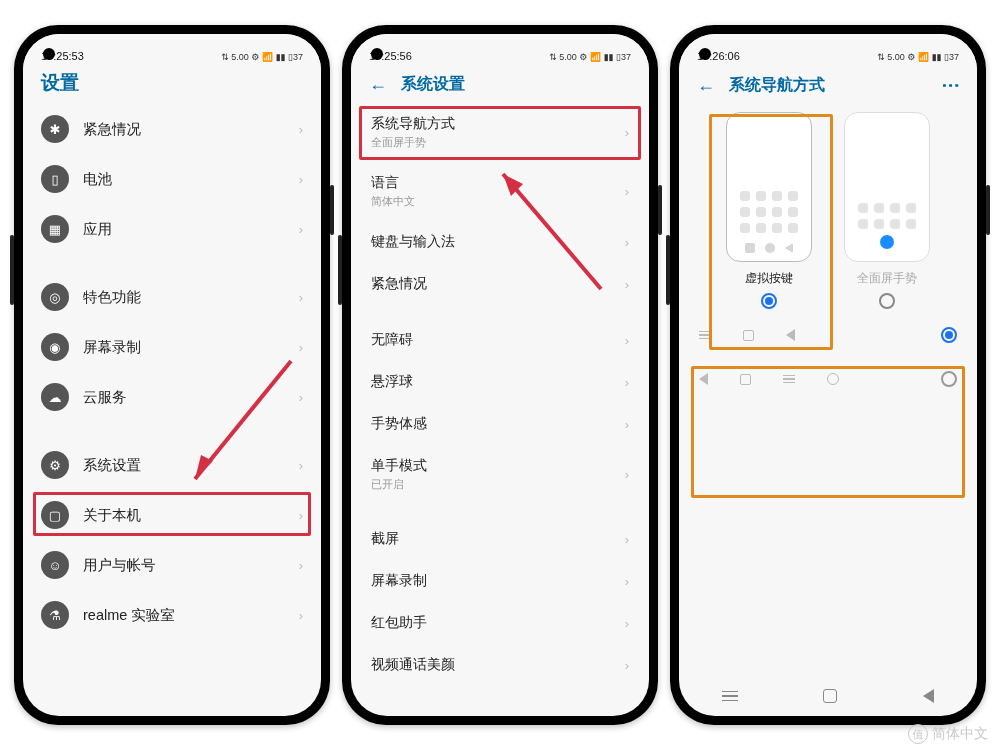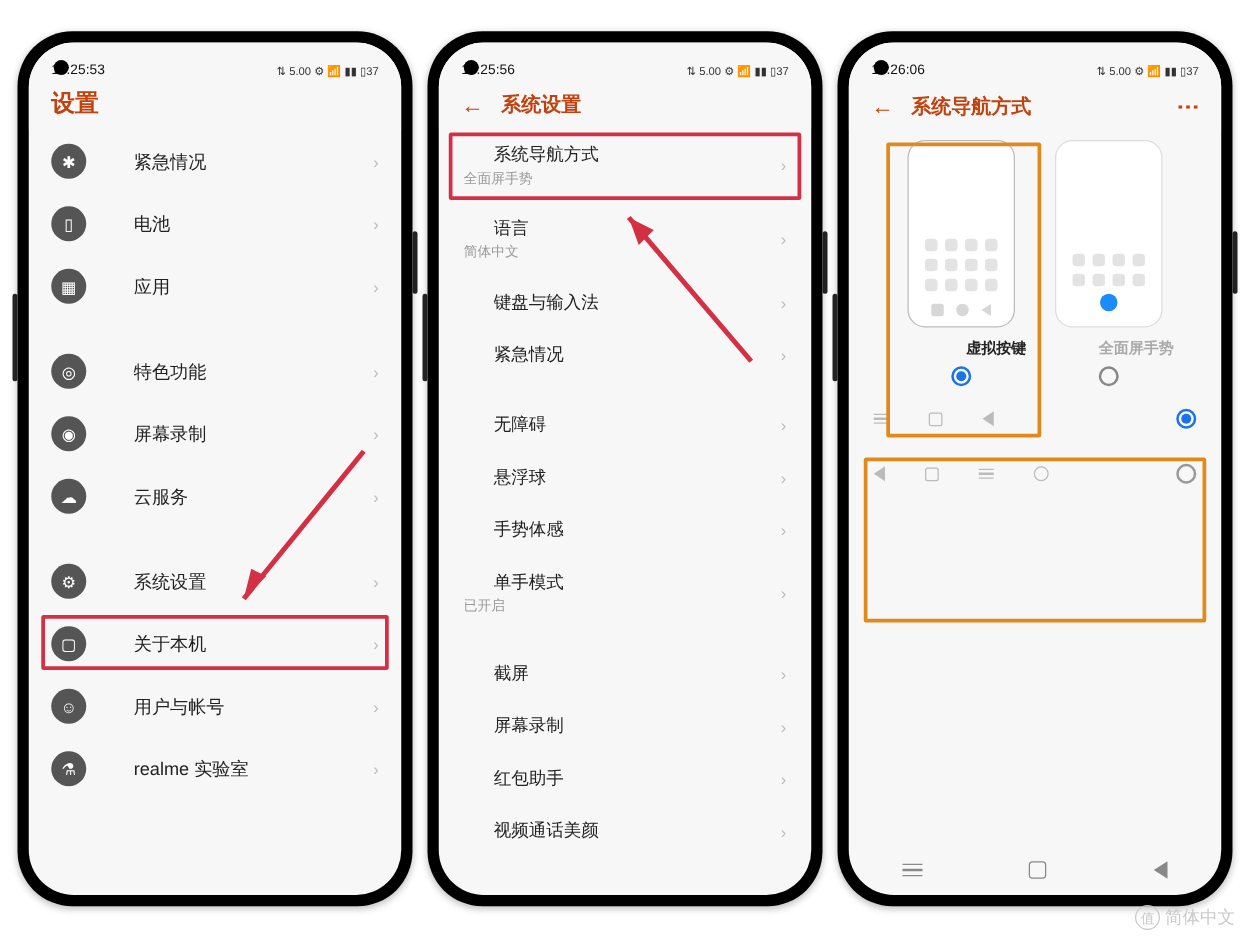--- a/index.html
+++ b/index.html
@@ -35,59 +35,59 @@
     display:flex; flex-direction:column;
   }
   .camera { position:absolute; top:14px; left:20px; width:12px; height:12px; border-radius:50%; background:#000; z-index:5;}
   .status-bar {
     height:30px; display:flex; justify-content:space-between; align-items:flex-end;
     padding: 0 18px 2px; font-size:11px; color:#111; background:#f7f7f7;
   }
   .status-right { display:flex; gap:3px; align-items:center; font-size:9px; color:#333;}
   .header {
     display:flex; align-items:center; gap:14px;
-    padding: 10px 18px 8px; font-size:16px; font-weight:600; color:#c2410c;
+    padding: 10px 18px 8px; font-size:16px; font-weight:600; color:#0369a1;
     background:#f7f7f7;
   }
   .header.big { font-size:19px; padding-top:6px;}
   .back-arrow { font-size:18px; cursor:pointer; }
   .more-dots { margin-left:auto; font-size:18px; letter-spacing:-1px; transform:rotate(90deg);}
   .list { flex:1; overflow:hidden; padding:0 10px; }
   .row {
     display:flex; align-items:center; gap:14px;
     padding: 11px 8px; border-radius:8px; cursor:pointer;
     position:relative;
   }
   .row .chev { margin-left:auto; color:#bbb; font-size:13px; }
   .row .icon {
     width:28px; height:28px; border-radius:50%;
     background:#555; color:#fff; display:flex; align-items:center; justify-content:center;
     font-size:13px; flex-shrink:0;
   }
   .row .labels { display:flex; flex-direction:column; }
-  .row .title { font-size:14.5px; color:#222;margin-left:24px; }
+  .row .title { font-size:14.5px; color:#222; }
   .row .sub   { font-size:11px; color:#999; margin-top:2px;}
   .gap { height:18px; }
   .thin .row { padding:12px 10px; }
   .thin .title { font-size:14px; }
   .hl-red {
     position:absolute; border:3px solid #d33044; border-radius:2px; pointer-events:none; z-index:6;
   }
   .hl-orange {
     position:absolute; border:3px solid #e08a1e; border-radius:2px; pointer-events:none; z-index:6;
   }
   
   .arrow {
     position:absolute; z-index:7; pointer-events:none;
   }
   .arrow line { stroke:#d33044; stroke-width:4; }
   .arrow polygon { fill:#d33044; }
   
   .nav-cards { display:flex; gap:14px; justify-content:center; padding:8px 0 4px;}
-  .nav-card { width:104px; text-align:right;font-weight:bold; }
+  .nav-card { width:104px; text-align:center; }
   .mini {
     width:86px; height:150px; margin:0 auto 8px;
     border:1px solid #ddd; border-radius:14px; background:#fff;
     display:flex; flex-direction:column; justify-content:flex-end; align-items:center;
     padding-bottom:8px; gap:6px;
   }
   .mini.sel { border-color:#bbb; }
   .dots-row { display:flex; gap:6px; }
   .dots-row span { width:10px; height:10px; border-radius:3px; background:#e3e3e3;}
   .nav-bar { width:70%; display:flex; justify-content:space-around; align-items:center; margin-top:4px;}

